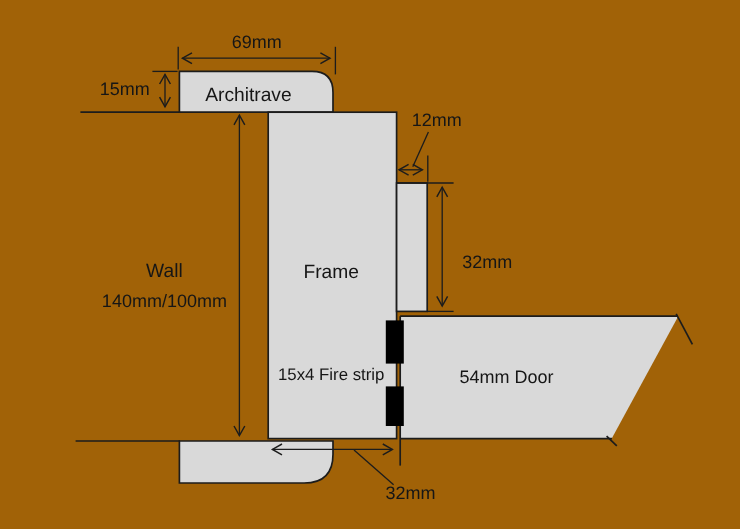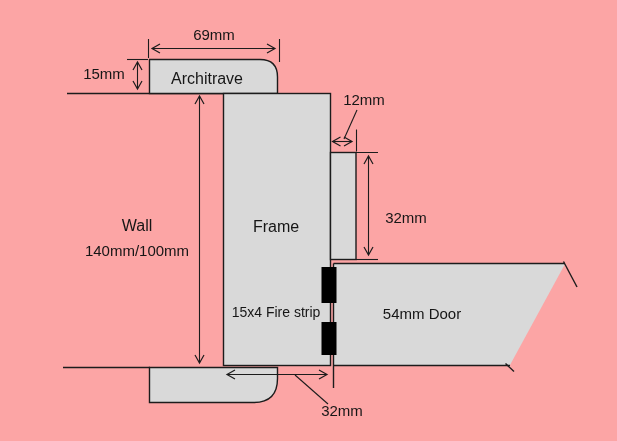--- a/index.html
+++ b/index.html
@@ -1,16 +1,16 @@
 <!DOCTYPE html>
 <html><head>
 <meta charset="utf-8">
 <style>
   html,body{margin:0;padding:0;background:#ffffff;}
-  .canvas{position:relative;width:617px;height:441px;background:#fca5a5;overflow:hidden;
+  .canvas{position:relative;width:617px;height:441px;background:#a16207;overflow:hidden;
           font-family:"Liberation Sans",sans-serif;}
   svg{display:block;}
   .ln{stroke:#1c1c1c;stroke-width:1.4;fill:none;}
   .dim{stroke:#1c1c1c;stroke-width:1.1;fill:none;}
   .shape{stroke:#1c1c1c;stroke-width:1.4;}
   text{fill:#161616;font-family:"Liberation Sans",sans-serif;}
   .t15{font-size:15px;}
   .t16{font-size:16px;}
   .t14{font-size:14px;}
 </style>

